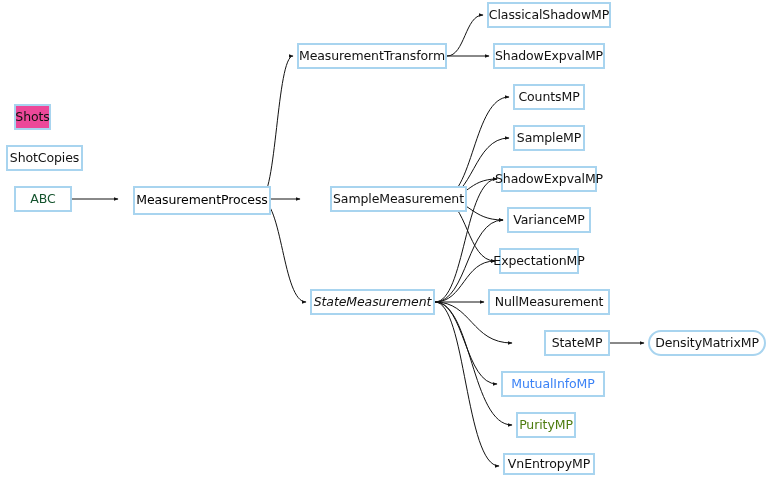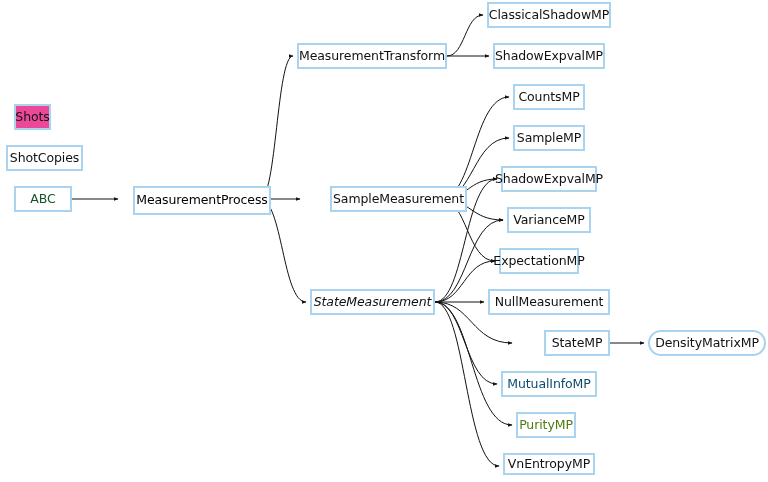--- a/index.html
+++ b/index.html
@@ -115,21 +115,21 @@
       </div>
       <div class="node" style="left: 499px; top: 248px; width: 80px; height: 26px; background: rgb(255, 255, 255); border-color: rgb(168, 212, 239); color: rgb(17, 17, 17);">
         <span>ExpectationMP</span>
       </div>
       <div class="node" style="left: 488px; top: 289px; width: 122px; height: 26px; background: rgb(255, 255, 255); border-color: rgb(168, 212, 239); color: rgb(17, 17, 17);">
         <span>NullMeasurement</span>
       </div>
       <div class="node" style="left: 516px; top: 330px; width: 66px; height: 26px; background: rgb(255, 255, 255); border-color: rgb(168, 212, 239); color: rgb(17, 17, 17); margin-left: 28px;">
         <span>StateMP</span>
       </div>
-      <div class="node" style="left: 501px; top: 371px; width: 96px; height: 26px; background: rgb(255, 255, 255); border-color: rgb(168, 212, 239); color: #0c4a6e;">
+      <div class="node" style="left: 501px; top: 371px; width: 104px; height: 26px; background: rgb(255, 255, 255); border-color: rgb(168, 212, 239); color: #3b82f6;">
         <span>MutualInfoMP</span>
       </div>
       <div class="node" style="left: 516px; top: 412px; width: 60px; height: 26px; background: rgb(255, 255, 255); border-color: rgb(168, 212, 239); color: #4d7c0f; text-align: right;">
         <span>PurityMP</span>
       </div>
       <div class="node" style="left: 503px; top: 453px; width: 92px; height: 22px; background: rgb(255, 255, 255); border-color: rgb(168, 212, 239); color: rgb(17, 17, 17);">
         <span>VnEntropyMP</span>
       </div>
       <div class="node" style="left: 648px; top: 330px; width: 118px; height: 26px; background: rgb(255, 255, 255); border-color: rgb(168, 212, 239); color: rgb(17, 17, 17); border-radius: 13px;">
         <span>DensityMatrixMP</span>

